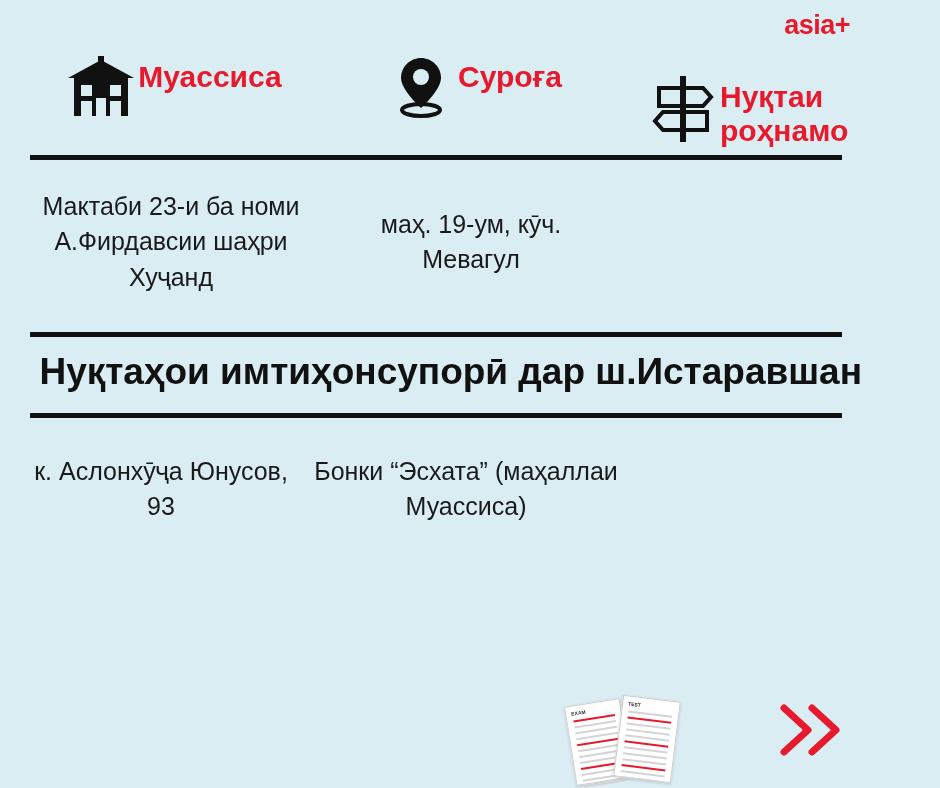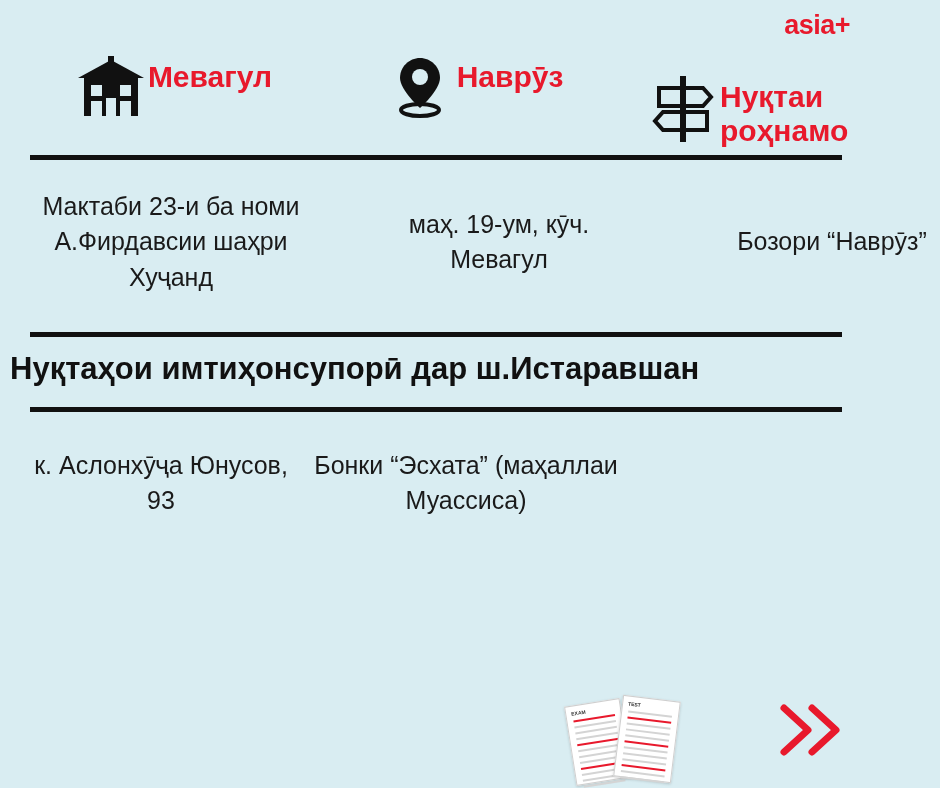--- a/index.html
+++ b/index.html
@@ -78,33 +78,33 @@
     text-align: center;
     font-size: 25px;
     line-height: 1.42;
     padding: 6px 6px;
   }
   .cell.c1 { flex: 0 0 310px; }
   .cell.c2 { flex: 0 0 290px; }
   .cell.c3 { flex: 0 0 320px; }
 
   .row1 { margin-top: 10px; height: 110px; }
-  .row2 { margin-top: 6px; height: 152px; gap: 28px; }
+  .row2 { margin-top: 6px; height: 152px; }
   .row3 { margin-top: 6px; height: 130px; }
 
   .divider {
     height: 5px;
     background: #111;
     margin: 8px 30px 0 30px;
   }
   .divider.top-sec { margin-top: 14px; }
 
   .section-title {
-    text-align: left;
-    font-size: 31px;
+    text-align: right;
+    font-size: 37px;
     font-weight: bold;
     color: #111;
     padding: 14px 10px 12px 10px;
     letter-spacing: 0px;
   }
 
   
   .chevrons {
     position: absolute;
     right: 24px;
@@ -161,32 +161,32 @@
           <polygon points="35,6 68,24 2,24" fill="#111"></polygon>
           <rect x="8" y="24" width="54" height="38" fill="#111"></rect>
           <rect x="15" y="31" width="11" height="11" fill="#d9edf2"></rect>
           <rect x="44" y="31" width="11" height="11" fill="#d9edf2"></rect>
           <rect x="15" y="47" width="11" height="15" fill="#d9edf2"></rect>
           <rect x="44" y="47" width="11" height="15" fill="#d9edf2"></rect>
           <rect x="30" y="44" width="10" height="18" fill="#d9edf2"></rect>
           <rect x="32" y="2" width="6" height="8" fill="#111"></rect>
         </svg>
       </div>
-      <div class="htitle">Мевагул</div>
+      <div class="htitle">Муассиса</div>
     </div>
 
     <div class="hcol col2">
       <div class="hicon">
         <svg width="62" height="70" viewBox="0 0 62 70">
           <path d="M31 4 C20 4 11 13 11 24 C11 36 31 54 31 54 C31 54 51 36 51 24 C51 13 42 4 31 4 Z" fill="#111"></path>
           <circle cx="31" cy="23" r="8" fill="#d9edf2"></circle>
           <ellipse cx="31" cy="56" rx="19" ry="6" fill="none" stroke="#111" stroke-width="4"></ellipse>
         </svg>
       </div>
-      <div class="htitle">Наврӯз</div>
+      <div class="htitle">Суроға</div>
     </div>
 
     <div class="hcol col3">
       <div class="hicon">
         <svg width="68" height="74" viewBox="0 0 68 74">
           <rect x="31" y="4" width="6" height="66" fill="#111"></rect>
           <path d="M10 16 L54 16 L62 25 L54 34 L10 34 Z" fill="none" stroke="#111" stroke-width="4"></path>
           <path d="M58 40 L14 40 L6 49 L14 58 L58 58 Z" fill="none" stroke="#111" stroke-width="4"></path>
         </svg>
       </div>
@@ -194,21 +194,20 @@
     </div>
 
   </div>
 
 
   <div class="divider"></div>
 
   <div class="row row2">
     <div class="cell c1">Мактаби 23-и ба номи А.Фирдавсии шаҳри Хуҷанд</div>
     <div class="cell c2">маҳ. 19-ум, кӯч. Мевагул</div>
-    <div class="cell c3">Бозори “Наврӯз”</div>
   </div>
 
   <div class="divider top-sec"></div>
 
   <div class="section-title">Нуқтаҳои имтиҳонсупорӣ дар  ш.Истаравшан</div>
 
   <div class="divider"></div>
 
   <div class="row row3">
     <div class="cell c2">к. Аслонхӯҷа Юнусов, 93</div>

